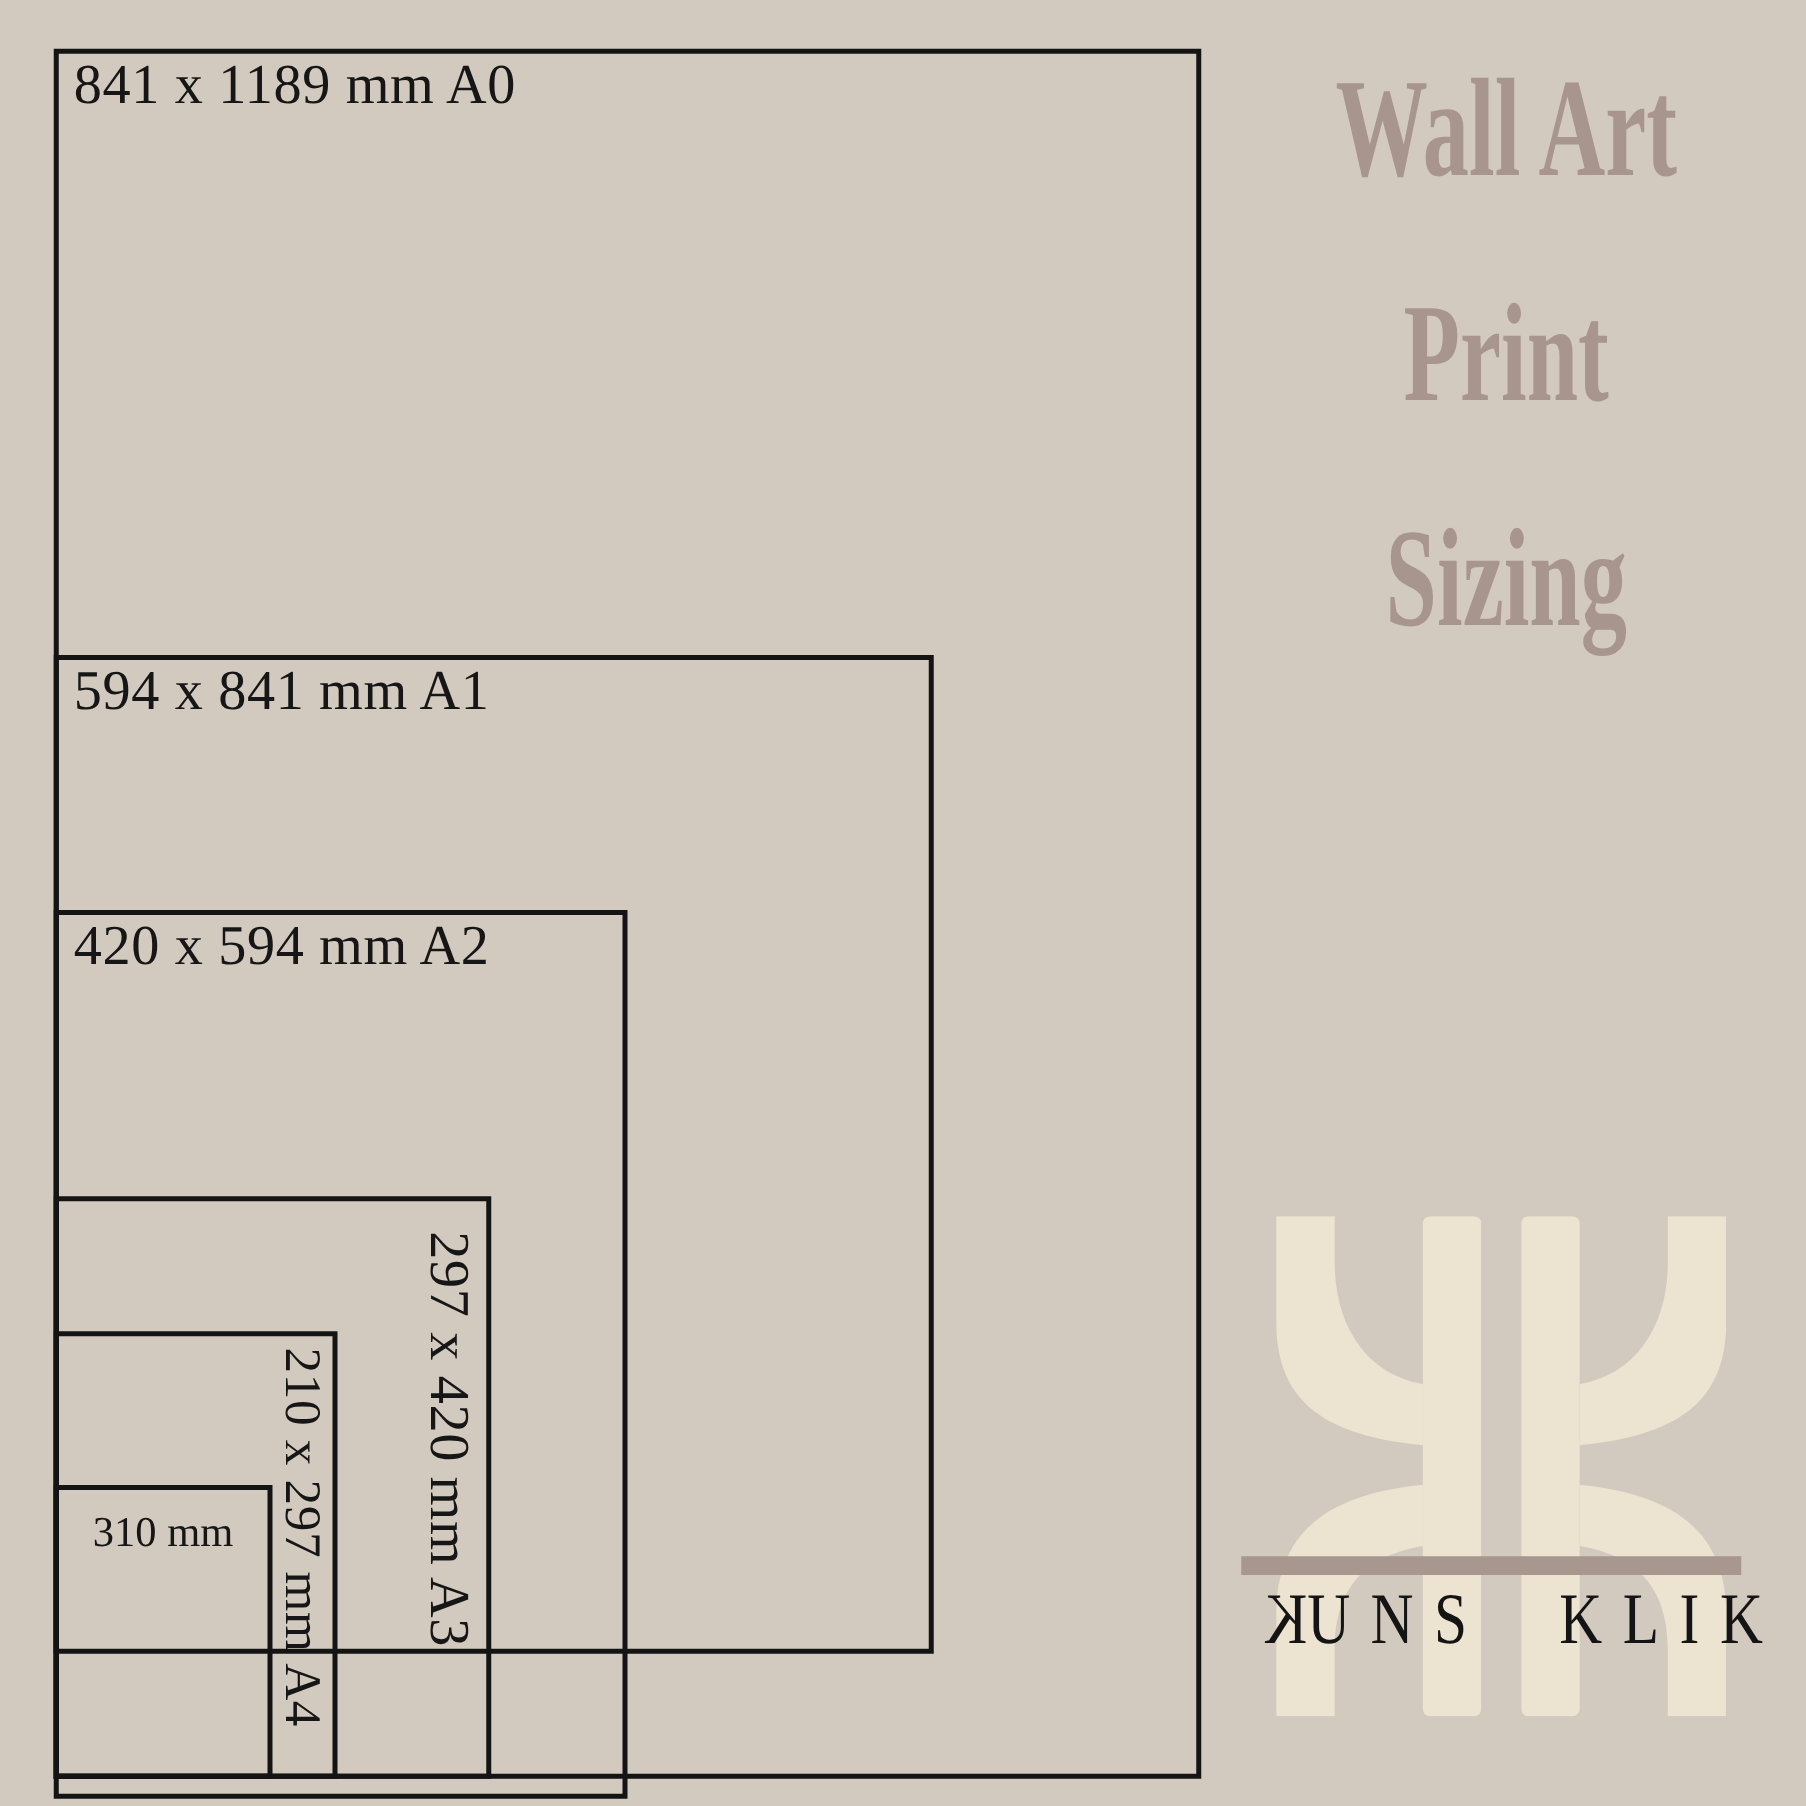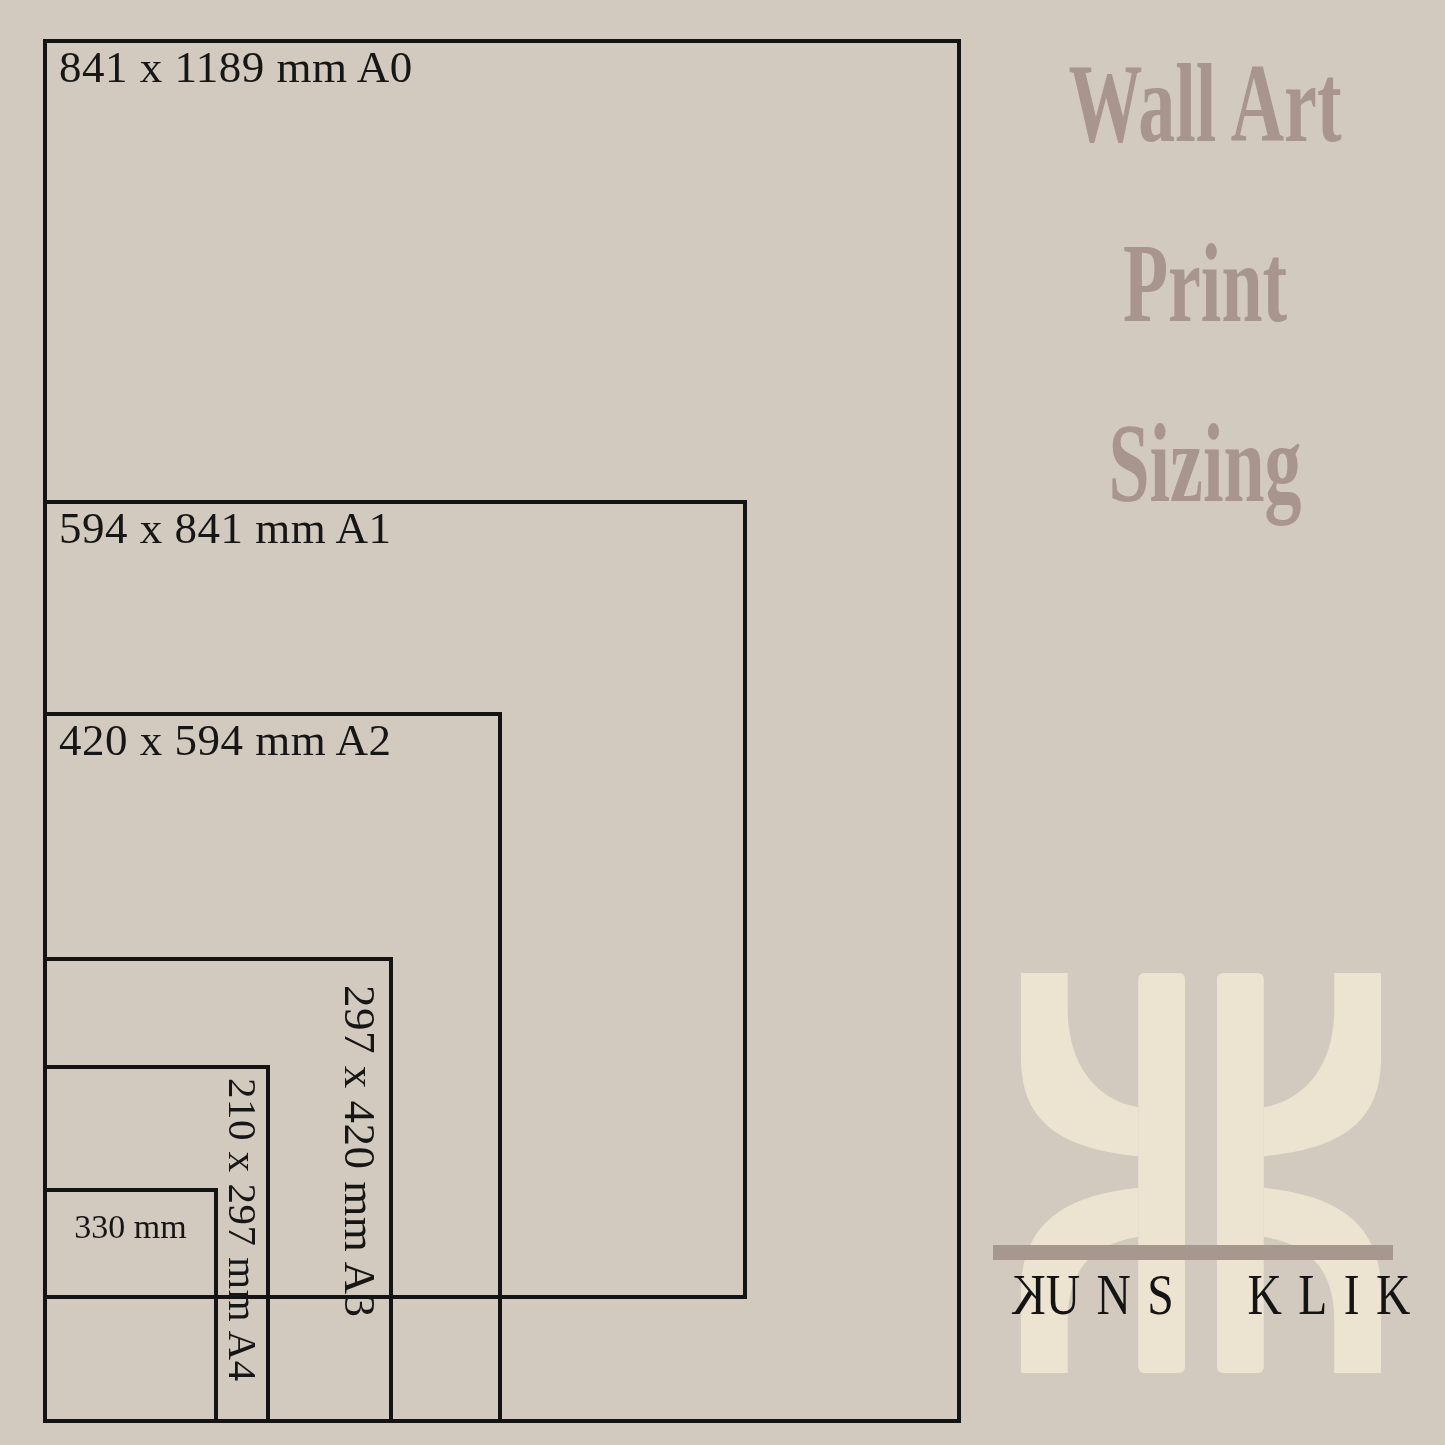--- a/index.html
+++ b/index.html
@@ -4,22 +4,22 @@
 <style>
   html,body{margin:0;padding:0;background:#d3cabf;}
   .canvas{
     position:relative;width:1445px;height:1445px;
     background:#d3cabf;overflow:hidden;
     font-family:Liberation Serif, serif;
   }
   
   .box{position:absolute;border:4px solid #141414;box-sizing:border-box;background:transparent;}
   .box-a0{left:43px;top:39px;width:918px;height:1384px;}
-  .box-a1{left:43px;top:500px;width:704px;height:799px;}
-  .box-a2{left:43px;top:712px;width:459px;height:711px;}
+  .box-a1{left:43px;top:524px;width:704px;height:799px;}
+  .box-a2{left:43px;top:728px;width:459px;height:711px;}
   .box-a3{left:43px;top:957px;width:350px;height:466px;}
   .box-a4{left:43px;top:1065px;width:227px;height:358px;}
   .box-a5{left:43px;top:1188px;width:175px;height:235px;}
   .box-label{
     position:absolute;left:12px;top:2px;
     font-size:45px;line-height:1;color:#161616;white-space:nowrap;
     letter-spacing:0.5px;
   }
   .vlabel{
     position:absolute;writing-mode:vertical-rl;
@@ -76,21 +76,21 @@
     <div class="box-label">420 x 594 mm A2</div>
   </div>
   <div class="box box-a3"></div>
   <div class="box box-a4"></div>
   <div class="box box-a5"></div>
 
   <div class="vlabel vlabel-a3">297 x 420 mm A3</div>
   <div class="vlabel vlabel-a4">210 x 297 mm A4</div>
 
   <div class="label-a5">
-    <div>330 mm</div>
+    <div>310 mm</div>
   </div>
 
   <div class="heading">
     <div>Wall Art</div>
     <div>Print</div>
     <div>Sizing</div>
   </div>
 
   <div class="monogram">
     <span class="sr-only">KK</span>

